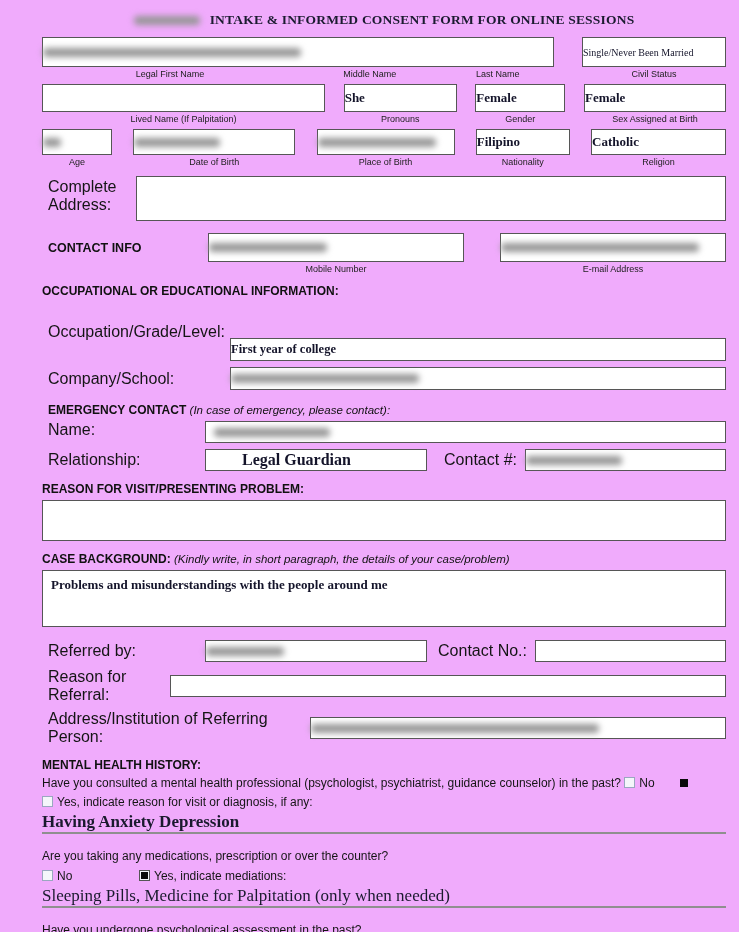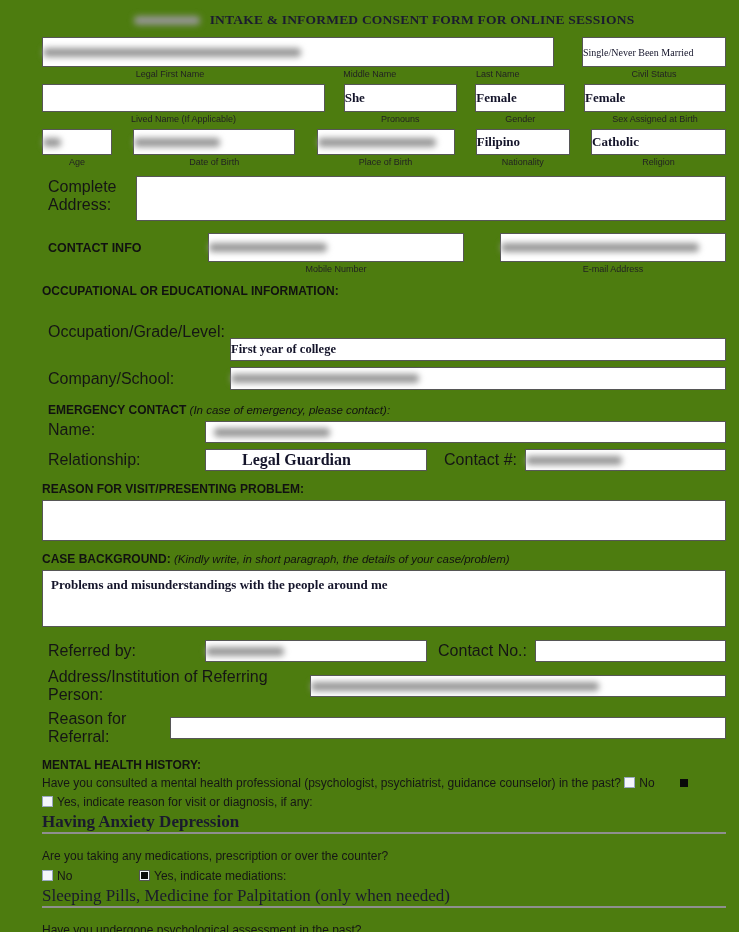--- a/index.html
+++ b/index.html
@@ -1,18 +1,18 @@
 <!DOCTYPE html>
 <html><head>
 <meta charset="utf-8">
 <style>
   * { margin:0; padding:0; box-sizing:border-box; }
   body { background:#e8e8e8; font-family:"Liberation Sans", sans-serif; }
   .page {
-    width:739px; height:932px; background:#4d7c0f; margin:0 auto;
+    width:739px; height:932px; background:#f0abfc; margin:0 auto;
     padding:12px 13px 0 42px; overflow:hidden; color:#1c1c1c; position:relative;
   }
   
   .title-row { text-align:center; font-family:"Liberation Serif", serif;
     font-weight:bold; font-size:13.5px; color:#1b1b30; letter-spacing:.2px; }
   
   .redact { display:inline-block; height:9px; background:#969696;
     border-radius:4px; filter:blur(3px); vertical-align:middle; }
   
   .row { display:flex; justify-content:space-between; }
@@ -61,21 +61,21 @@
       <div class="fbox" style="height:30px;">
         <span class="serifv" style="font-size:10px;">Single/Never Been Married</span>
       </div>
       <span class="flabel">Civil Status</span>
     </div>
   </div>
 
   <div class="row" style="margin-top:5px;">
     <div class="fgroup" style="width:283px;">
       <div class="fbox" style="height:28px;"></div>
-      <span class="flabel">Lived Name (If Applicable)</span>
+      <span class="flabel">Lived Name (If Palpitation)</span>
     </div>
     <div class="fgroup" style="width:113px;">
       <div class="fbox" style="height:28px;">
         <span class="serifv vb">She</span>
       </div>
       <span class="flabel">Pronouns</span>
     </div>
     <div class="fgroup" style="width:90px;">
       <div class="fbox" style="height:28px;">
         <span class="serifv vb">Female</span>
@@ -194,28 +194,28 @@
 
   <div style="display:flex; margin-top:13px; margin-left:6px; align-items:center;">
     <span class="inl-label" style="width:157px;">Referred by:</span>
     <div class="fbox" style="width:222px; height:22px;">
       <span class="redact" style="width:78px;"></span>
     </div>
     <span class="inl-label" style="width:108px; text-align:right; padding-right:8px;">Contact No.:</span>
     <div class="fbox" style="flex:1; height:22px;"></div>
   </div>
   <div style="display:flex; margin-top:6px; margin-left:6px; align-items:center;">
+    <span class="inl-label" style="width:122px;">Reason for Referral:</span>
+    <div class="fbox" style="flex:1; height:22px;"></div>
+  </div>
+  <div style="display:flex; margin-top:6px; margin-left:6px; align-items:center;">
     <span class="inl-label" style="width:262px;">Address/Institution of Referring Person:</span>
     <div class="fbox" style="flex:1; height:22px;">
       <span class="redact" style="width:288px;"></span>
     </div>
-  </div>
-  <div style="display:flex; margin-top:6px; margin-left:6px; align-items:center;">
-    <span class="inl-label" style="width:122px;">Reason for Referral:</span>
-    <div class="fbox" style="flex:1; height:22px;"></div>
   </div>
 
   <div class="sec-header" style="margin-top:12px;">MENTAL HEALTH HISTORY:</div>
 
   <p class="qtext" style="margin-top:2px;">
     <span>Have you consulted a mental health professional (psychologist, psychiatrist, guidance counselor) in the past?</span>
     <span class="cb"></span><span>No</span>
     <span style="display:inline-block; width:22px;"></span><span class="sq shown"></span><span style="display:inline-block; width:26px;"></span>
     <span class="cb"></span><span>Yes, indicate reason for visit or diagnosis, if any:</span>
   </p>

